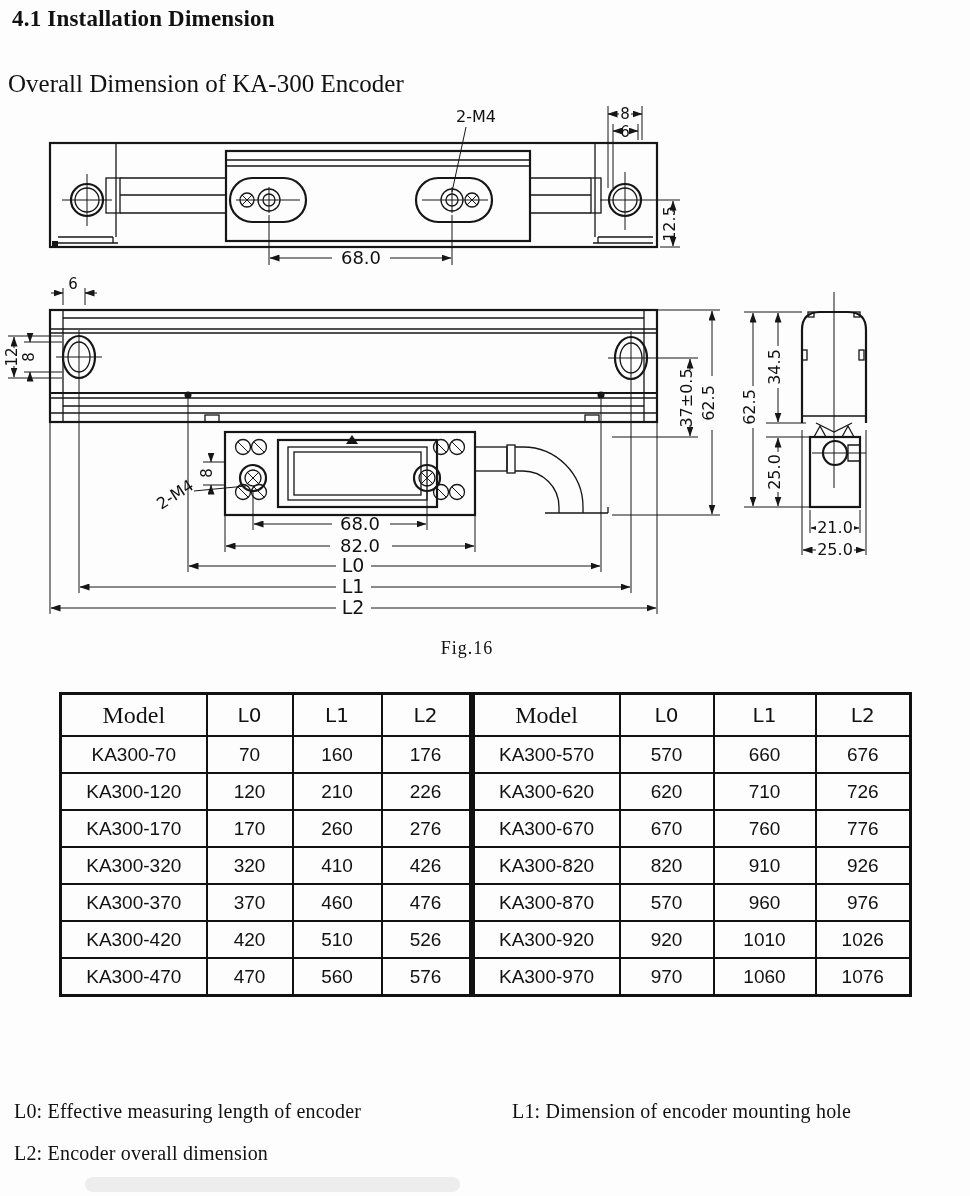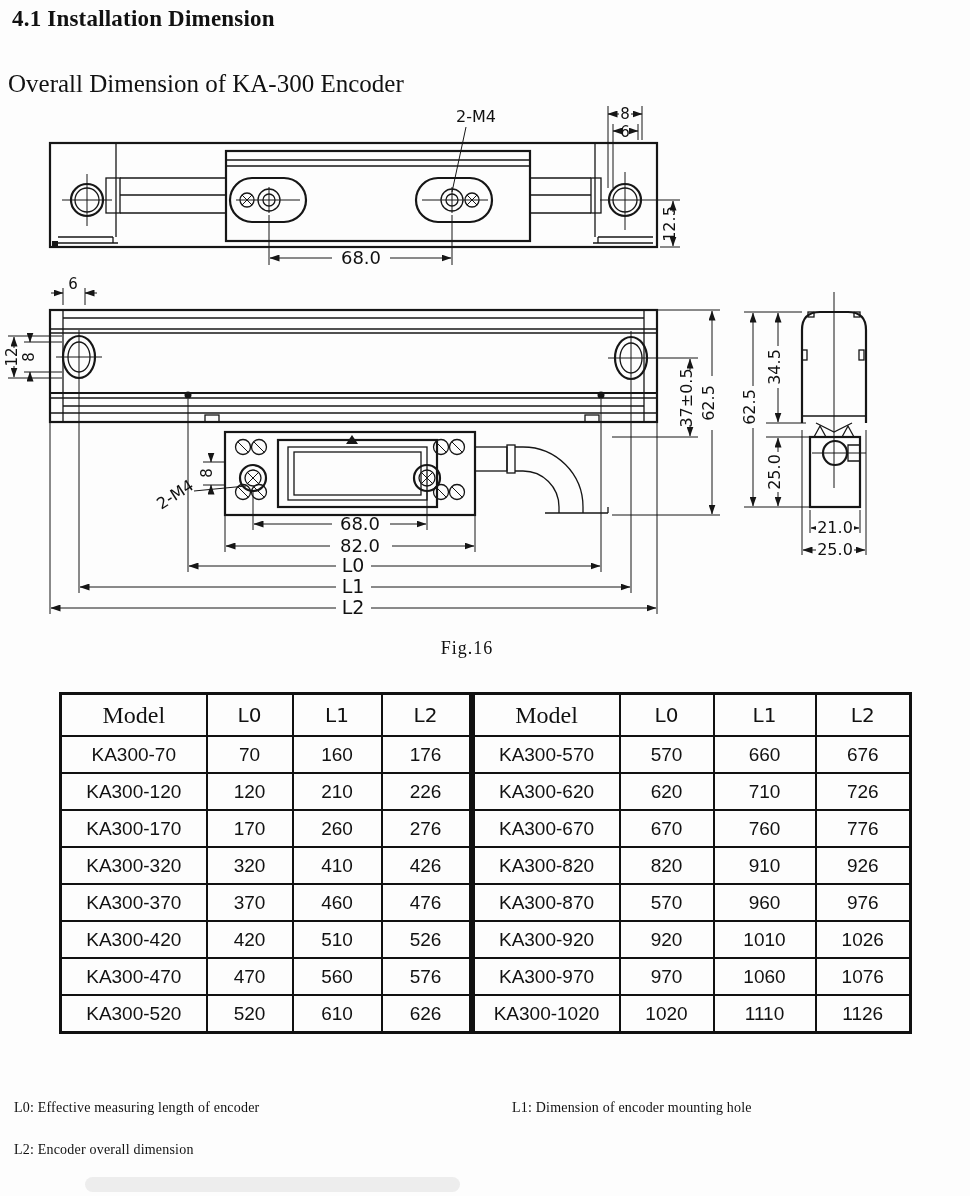--- a/index.html
+++ b/index.html
@@ -29,21 +29,21 @@
   table{border-collapse:collapse;table-layout:fixed;background:#fdfdfd;}
   table,th,td{border:2px solid #111;}
   table{border-width:3px;}
   th,td{text-align:center;vertical-align:middle;padding:0;}
   th{height:40px;}
   td{height:35px;font-family:"Liberation Sans",sans-serif;font-size:19px;}
   th.model{font-family:"Liberation Serif",serif;font-size:24px;font-weight:normal;}
   th.dimh{font-family:"DejaVu Sans",sans-serif;font-size:20px;font-weight:normal;}
   .grpdiv{border-left:6px solid #111 !important;}
 
-  .legend{font-size:14px;letter-spacing:.2px;}
+  .legend{font-size:20px;letter-spacing:.2px;}
   .legend-l0{left:14px;top:1100px;}
   .legend-l1{left:512px;top:1100px;}
   .legend-l2{left:14px;top:1142px;}
   .smudge{left:85px;top:1177px;width:375px;height:15px;background:#ededed;border-radius:8px;}
 </style>
 </head>
 <body>
 
 <div class="abs section-title">4.1 Installation Dimension</div>
 <div class="abs fig-title">Overall Dimension of KA-300 Encoder</div>
@@ -409,30 +409,20 @@
         <tr>
           <td>KA300-470</td>
           <td>470</td>
           <td>560</td>
           <td>576</td>
           <td class="grpdiv">KA300-970</td>
           <td>970</td>
           <td>1060</td>
           <td>1076</td>
         </tr>
-        <tr>
-          <td>KA300-520</td>
-          <td>520</td>
-          <td>610</td>
-          <td>626</td>
-          <td class="grpdiv">KA300-1020</td>
-          <td>1020</td>
-          <td>1110</td>
-          <td>1126</td>
-        </tr>
       </tbody>
   </table>
 </div>
 
 <div class="abs legend legend-l0">L0: Effective measuring length of encoder</div>
 <div class="abs legend legend-l1">L1: Dimension of encoder mounting hole</div>
 <div class="abs legend legend-l2">L2: Encoder overall dimension</div>
 <div class="abs smudge"></div>
 
 </body></html>

